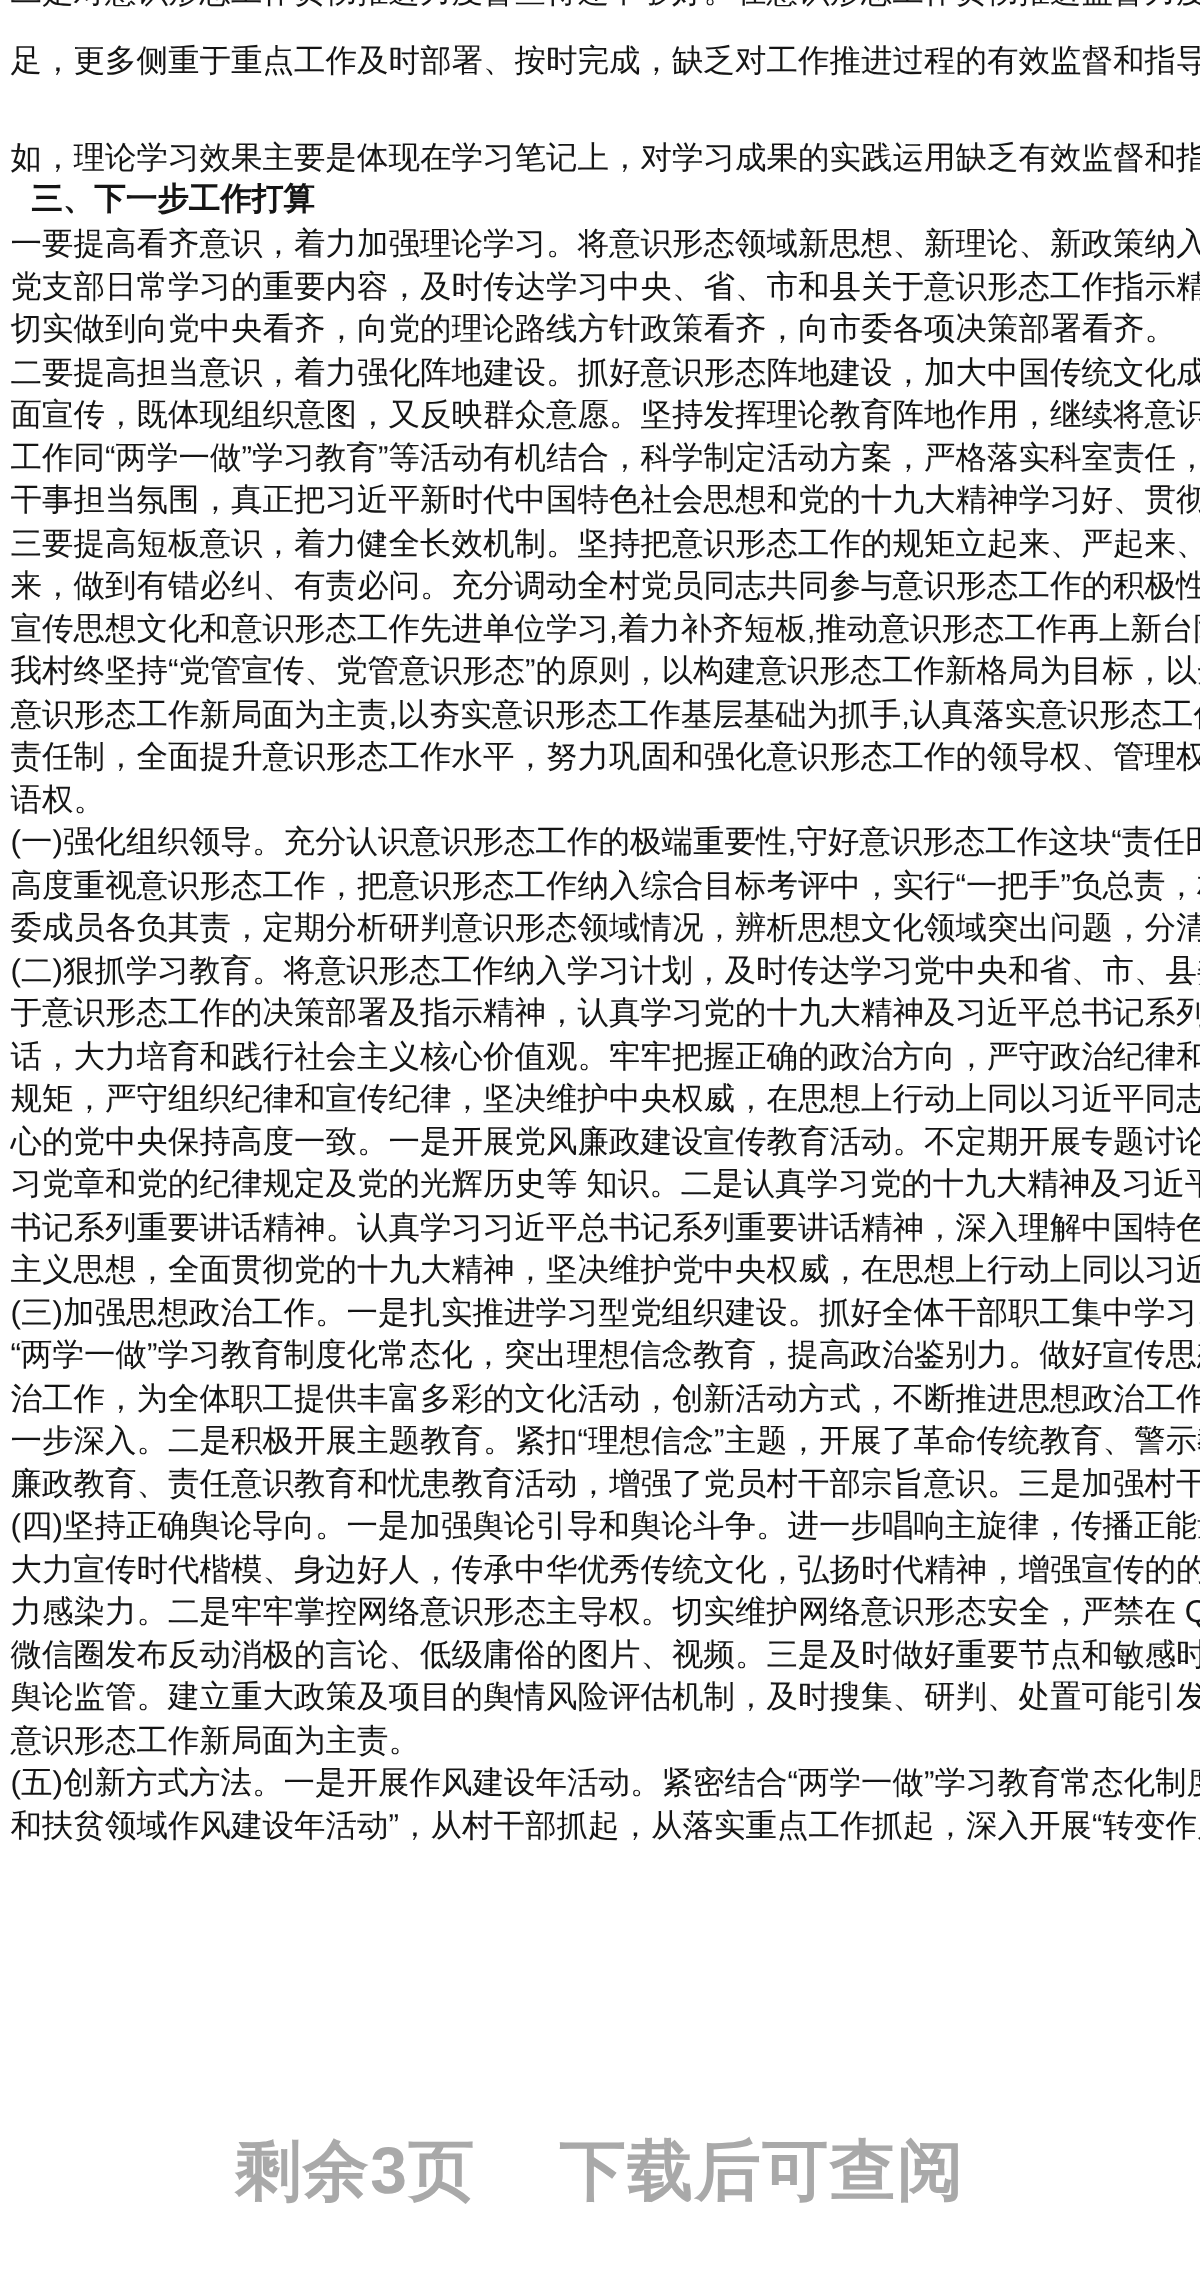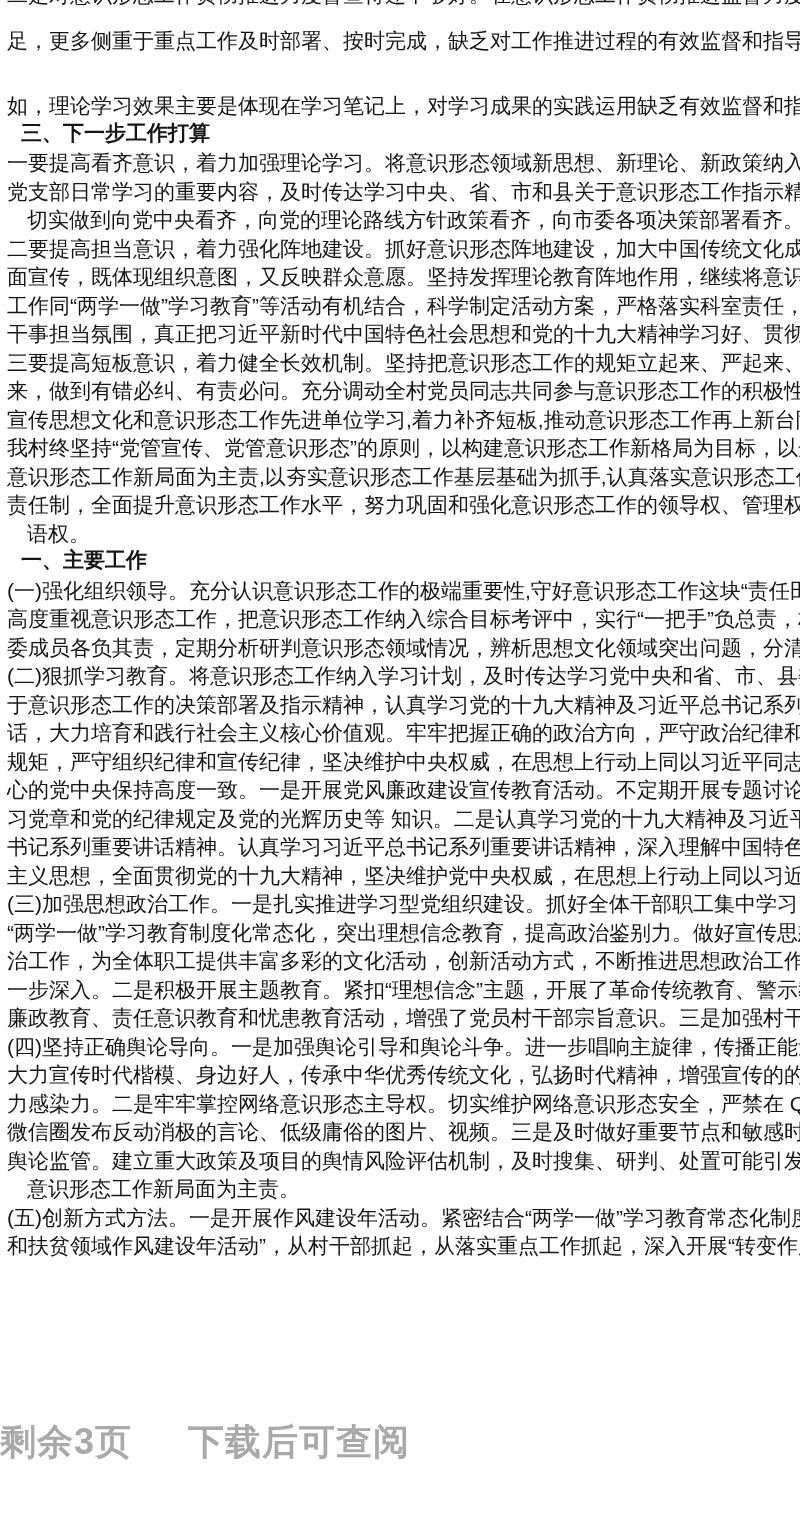--- a/index.html
+++ b/index.html
@@ -26,21 +26,20 @@
     padding: 0 7px;
     height: 28.5px;
     line-height: 28.5px;
     white-space: nowrap;
     text-align: justify;
     text-align-last: justify;
     overflow: hidden;
   }
   .line.e {            
     text-align-last: left;
-    margin-left: 20px;
   }
   .line.h {            
     font-weight: 700;
     text-align-last: left;
     padding-left: 21px;
     font-family: Liberation Mono, monospace;
   }
   .remnant .clipped {  
     margin-top: -19px;
   }
@@ -48,21 +47,22 @@
     margin-top: 17px;
   }
   .page2 {
     margin-top: 37px;
   }
   .footer {
     position: absolute;
     top: 1418px;
     left: 0;
     width: 800px;
-    font-size: 36px;
+    text-align: center;
+    font-size: 44px;
     font-weight: 700;
     color: #a9a9a9;
     letter-spacing: 1px;
     white-space: nowrap;
   }
   .footer .hint {
     margin-left: 56px;
   }
 </style>
 </head>
@@ -85,21 +85,20 @@
       <div class="line p">面宣传，既体现组织意图，又反映群众意愿。坚持发挥理论教育阵地作用，继续将意识形态</div>
       <div class="line p">工作同“两学一做”学习教育”等活动有机结合，科学制定活动方案，严格落实科室责任，凝聚</div>
       <div class="line p">干事担当氛围，真正把习近平新时代中国特色社会思想和党的十九大精神学习好、贯彻好。</div>
       <div class="line p">三要提高短板意识，着力健全长效机制。坚持把意识形态工作的规矩立起来、严起来、紧起</div>
       <div class="line p">来，做到有错必纠、有责必问。充分调动全村党员同志共同参与意识形态工作的积极性，向</div>
       <div class="line p">宣传思想文化和意识形态工作先进单位学习,着力补齐短板,推动意识形态工作再上新台阶。</div>
       <div class="line p">我村终坚持“党管宣传、党管意识形态”的原则，以构建意识形态工作新格局为目标，以开创</div>
       <div class="line p">意识形态工作新局面为主责,以夯实意识形态工作基层基础为抓手,认真落实意识形态工作</div>
       <div class="line p">责任制，全面提升意识形态工作水平，努力巩固和强化意识形态工作的领导权、管理权、话</div>
       <div class="line e">语权。</div>
-      <div class="line h">一、主要工作</div>
       <div class="line p">(一)强化组织领导。充分认识意识形态工作的极端重要性,守好意识形态工作这块“责任田”，</div>
       <div class="line p">高度重视意识形态工作，把意识形态工作纳入综合目标考评中，实行“一把手”负总责，村两</div>
       <div class="line p">委成员各负其责，定期分析研判意识形态领域情况，辨析思想文化领域突出问题，分清主流</div>
       <div class="line p">(二)狠抓学习教育。将意识形态工作纳入学习计划，及时传达学习党中央和省、市、县委关</div>
       <div class="line p">于意识形态工作的决策部署及指示精神，认真学习党的十九大精神及习近平总书记系列讲</div>
       <div class="line p">话，大力培育和践行社会主义核心价值观。牢牢把握正确的政治方向，严守政治纪律和政治</div>
       <div class="line p">规矩，严守组织纪律和宣传纪律，坚决维护中央权威，在思想上行动上同以习近平同志为核</div>
       <div class="line p">心的党中央保持高度一致。一是开展党风廉政建设宣传教育活动。不定期开展专题讨论，学</div>
       <div class="line p">习党章和党的纪律规定及党的光辉历史等 知识。二是认真学习党的十九大精神及习近平总</div>
       <div class="line p">书记系列重要讲话精神。认真学习习近平总书记系列重要讲话精神，深入理解中国特色社会</div>

